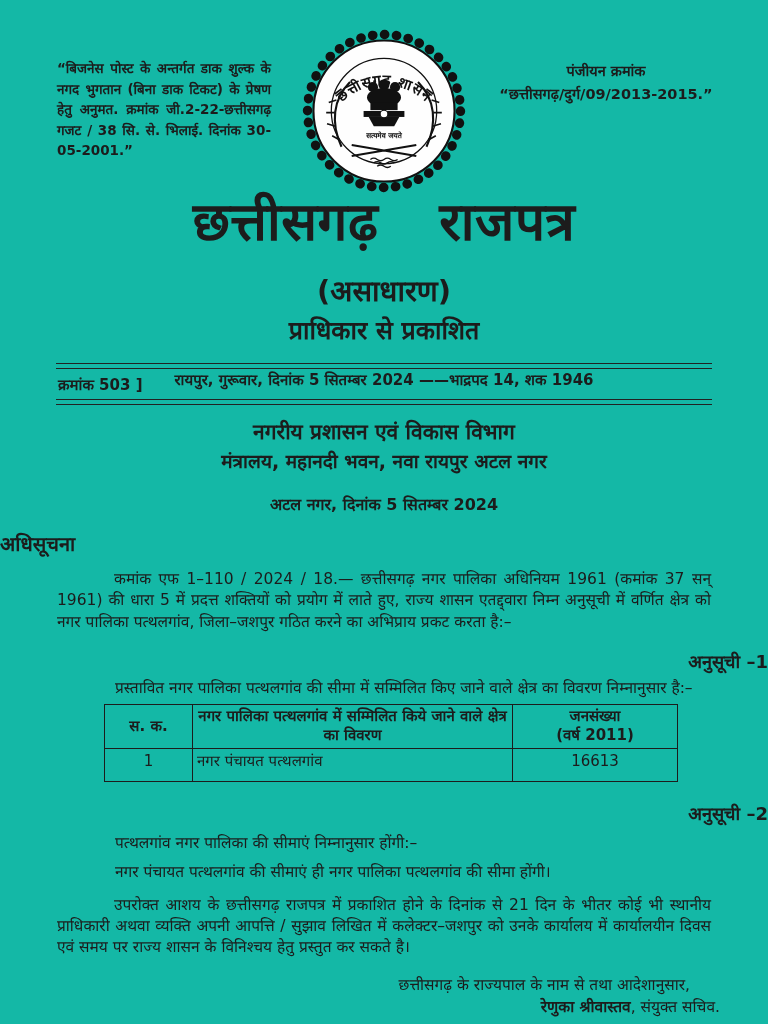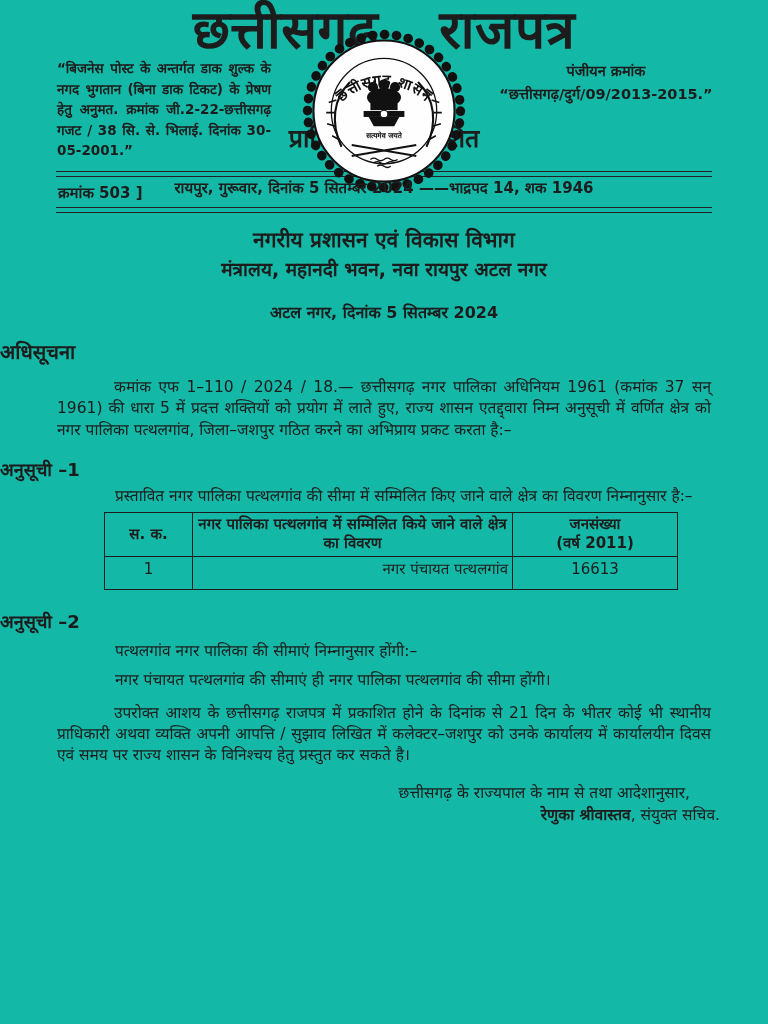--- a/index.html
+++ b/index.html
@@ -21,21 +21,21 @@
   }
   .emblem-wrap {
     position:absolute; left:50%; top:26px; transform:translateX(-50%);
     width:170px; height:170px;
   }
   .registration {
     position:absolute; right:40px; top:60px; width:244px;
     text-align:center; font-size:14.5px; font-weight:700; line-height:1.6;
   }
   
-  .masthead { text-align:center; }
+  .masthead { padding-top:192px; text-align:center; }
   .title {
     font-size:53px; font-weight:700; line-height:1.15;
     word-spacing:42px; letter-spacing:0.5px;
   }
   .subtitle { margin-top:17px; font-size:29px; font-weight:700; }
   .published { margin-top:3px;  font-size:25px; font-weight:700; }
   
   .double-rule {
     margin:0 56px; height:6px;
     border-top:1.5px solid #222; border-bottom:1.5px solid #222;
@@ -53,21 +53,21 @@
   .dept-addr  { margin-top:3px;  font-size:19px; font-weight:700; }
   .place-date { margin-top:19px; font-size:16px; font-weight:700; }
   .notif-heading { margin-top:15px; text-align:left; font-size:20px; font-weight:700; }
   
   .body-para {
     margin:12px 57px 0 57px;
     font-size:15.5px; line-height:1.38; font-weight:500;
     text-align:justify;
   }
   .body-para.indent { text-indent:57px; }
-  .sched-heading { text-align:left; font-size:18px; font-weight:700; }
+  .sched-heading { text-align:right; font-size:18px; font-weight:700; }
   .sched-heading.s1 { margin-top:16px; }
   .sched-heading.s2 { margin-top:19px; }
   .intro {
     margin:5px 57px 0 115px;
     font-size:15.5px; line-height:1.35; font-weight:400;
   }
   .intro.tight { margin-top:8px; }
   
   table.sched {
     margin:5px 0 0 104px; width:573px;
@@ -76,21 +76,21 @@
   }
   table.sched th, table.sched td { border:1.5px solid #1c1c1c; }
   table.sched th {
     font-weight:700; text-align:center; vertical-align:middle;
     padding:2px 4px; line-height:1.3;
   }
   th.c3, td.c3 { white-space:pre-line; }
   col.c1 { width:88px; } col.c2 { width:320px; } col.c3 { width:165px; }
   table.sched td { vertical-align:top; padding:3px 4px 10px 4px; line-height:1.25; }
   td.c1, td.c3 { text-align:center; }
-  td.c2 { text-align:right; padding-left:13px; }
+  td.c2 { text-align:left; padding-left:13px; }
   
   .signature { margin:15px 48px 0 0; text-align:right; font-size:15.5px; line-height:1.45; font-weight:500; }
   .signature .l1 { padding-right:30px; }
   .sig-name { font-weight:700; }
   
   .arc-text { font-size:17px; font-weight:700; fill:#111; letter-spacing:1px; }
   .motto    { font-size:8.5px; font-weight:700; fill:#111; text-anchor:middle; }
 </style>
 </head>
 <body>

